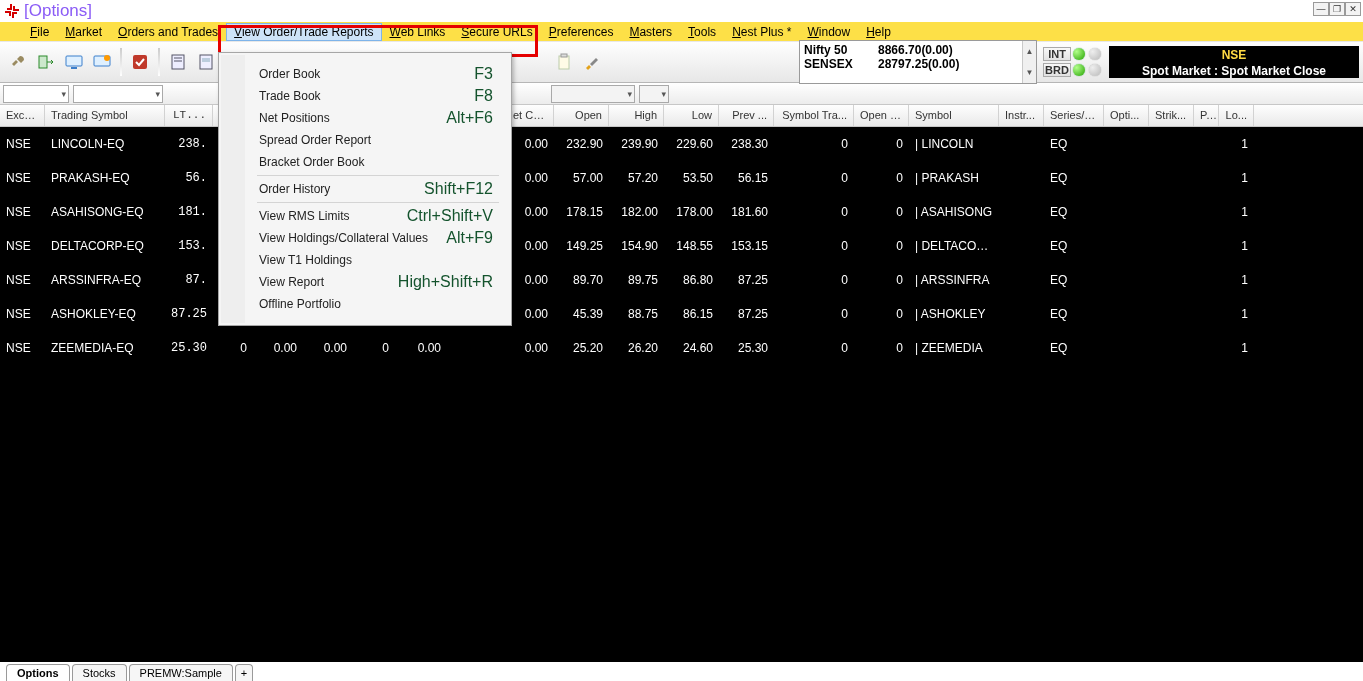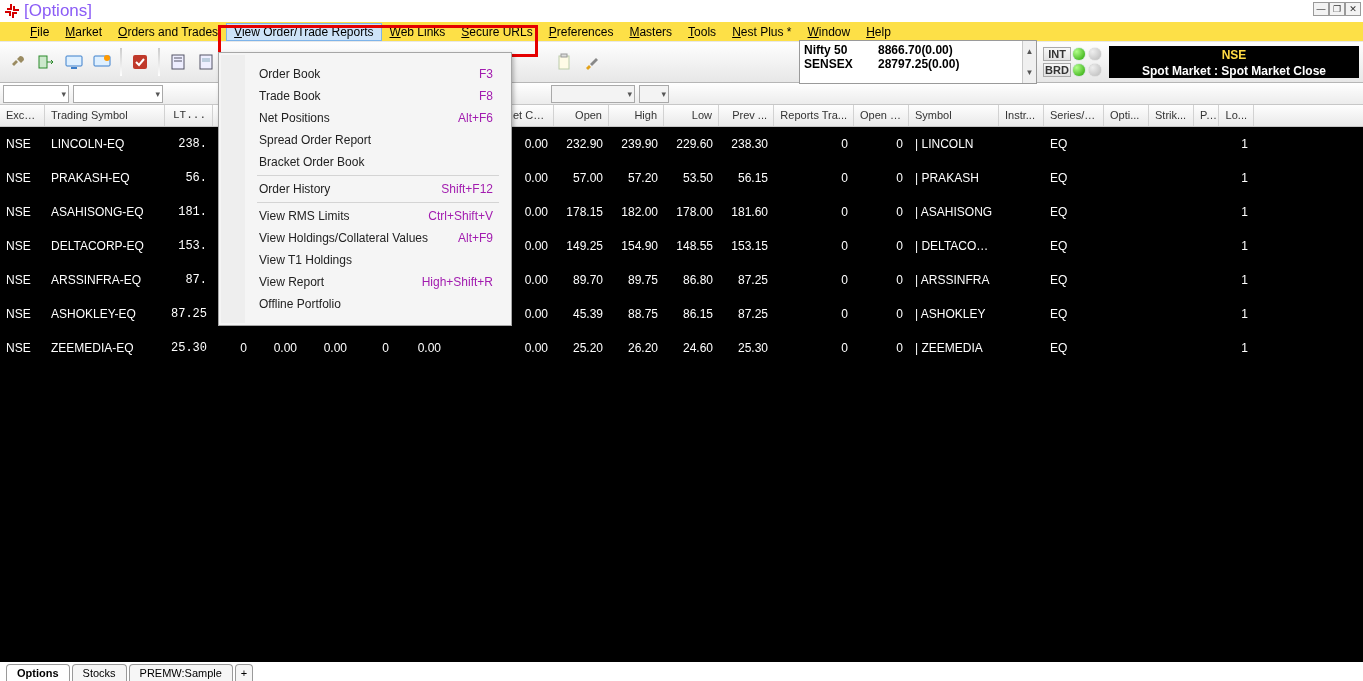--- a/index.html
+++ b/index.html
@@ -76,21 +76,21 @@
   .c-strik  { width:45px; text-align:left; }
   .c-p      { width:25px; text-align:right; }
   .c-lo     { width:35px; text-align:right; flex:0 0 auto; }
 
   .gh.c-sym { text-align:left; }
   .gh.c-exch { text-align:center; }
 
   
   .dropdown { position:absolute; left:218px; top:28px; width:294px; background:#f5f5f5; border:1px solid #a6a6a6; box-shadow:2px 2px 4px rgba(0,0,0,0.25); z-index:100; padding:10px;margin-top:24px; }
   .dropdown .ditem { height:22px; display:flex; align-items:center; padding:0 8px 0 30px; font-size:12px; color:#222; justify-content:space-between; }
-  .dropdown .ditem .shortcut { color:#a21caf; font-size:12px; }
+  .dropdown .ditem .shortcut { color:#14532d; font-size:16px; }
   .dropdown .dsep { height:1px; background:#d4d4d4; margin:2px 2px 2px 28px; }
   .dropdown .iconcol { position:absolute; left:2px; top:2px; bottom:2px; width:24px; background:#eee; }
   .red-box { position:absolute; border:3px solid #e50000; pointer-events:none; }
 
   
   .bottom-tabs { position:absolute; bottom:0; left:0; right:0; height:19px; background:#fff; display:flex; align-items:flex-end; padding-left:6px; }
   .btab { height:17px; padding:0 10px; border:1px solid #9a9a9a; border-bottom:none; border-top-left-radius:4px; border-top-right-radius:4px; margin-right:2px; font-size:11px; background:#f6f6f6; display:flex; align-items:center; }
   .btab.active { background:#fff; font-weight:bold; }
   .btab.add { width:18px; padding:0; justify-content:center; }
 </style>
@@ -243,21 +243,21 @@
     <div class="gh c-h2"></div>
     <div class="gh c-h3"></div>
     <div class="gh c-h4"></div>
     <div class="gh c-h5"></div>
     <div class="gh c-gap1"></div>
     <div class="gh c-netcha">Net Cha...</div>
     <div class="gh c-open">Open</div>
     <div class="gh c-high">High</div>
     <div class="gh c-low">Low</div>
     <div class="gh c-prev">Prev ...</div>
-    <div class="gh c-vol">Reports Tra...</div>
+    <div class="gh c-vol">Symbol Tra...</div>
     <div class="gh c-oi">Open I...</div>
     <div class="gh c-symbol">Symbol</div>
     <div class="gh c-instr">Instr...</div>
     <div class="gh c-series">Series/E...</div>
     <div class="gh c-opt">Opti...</div>
     <div class="gh c-strik">Strik...</div>
     <div class="gh c-p">P...</div>
     <div class="gh c-lo">Lo...</div>
   </div>
 

